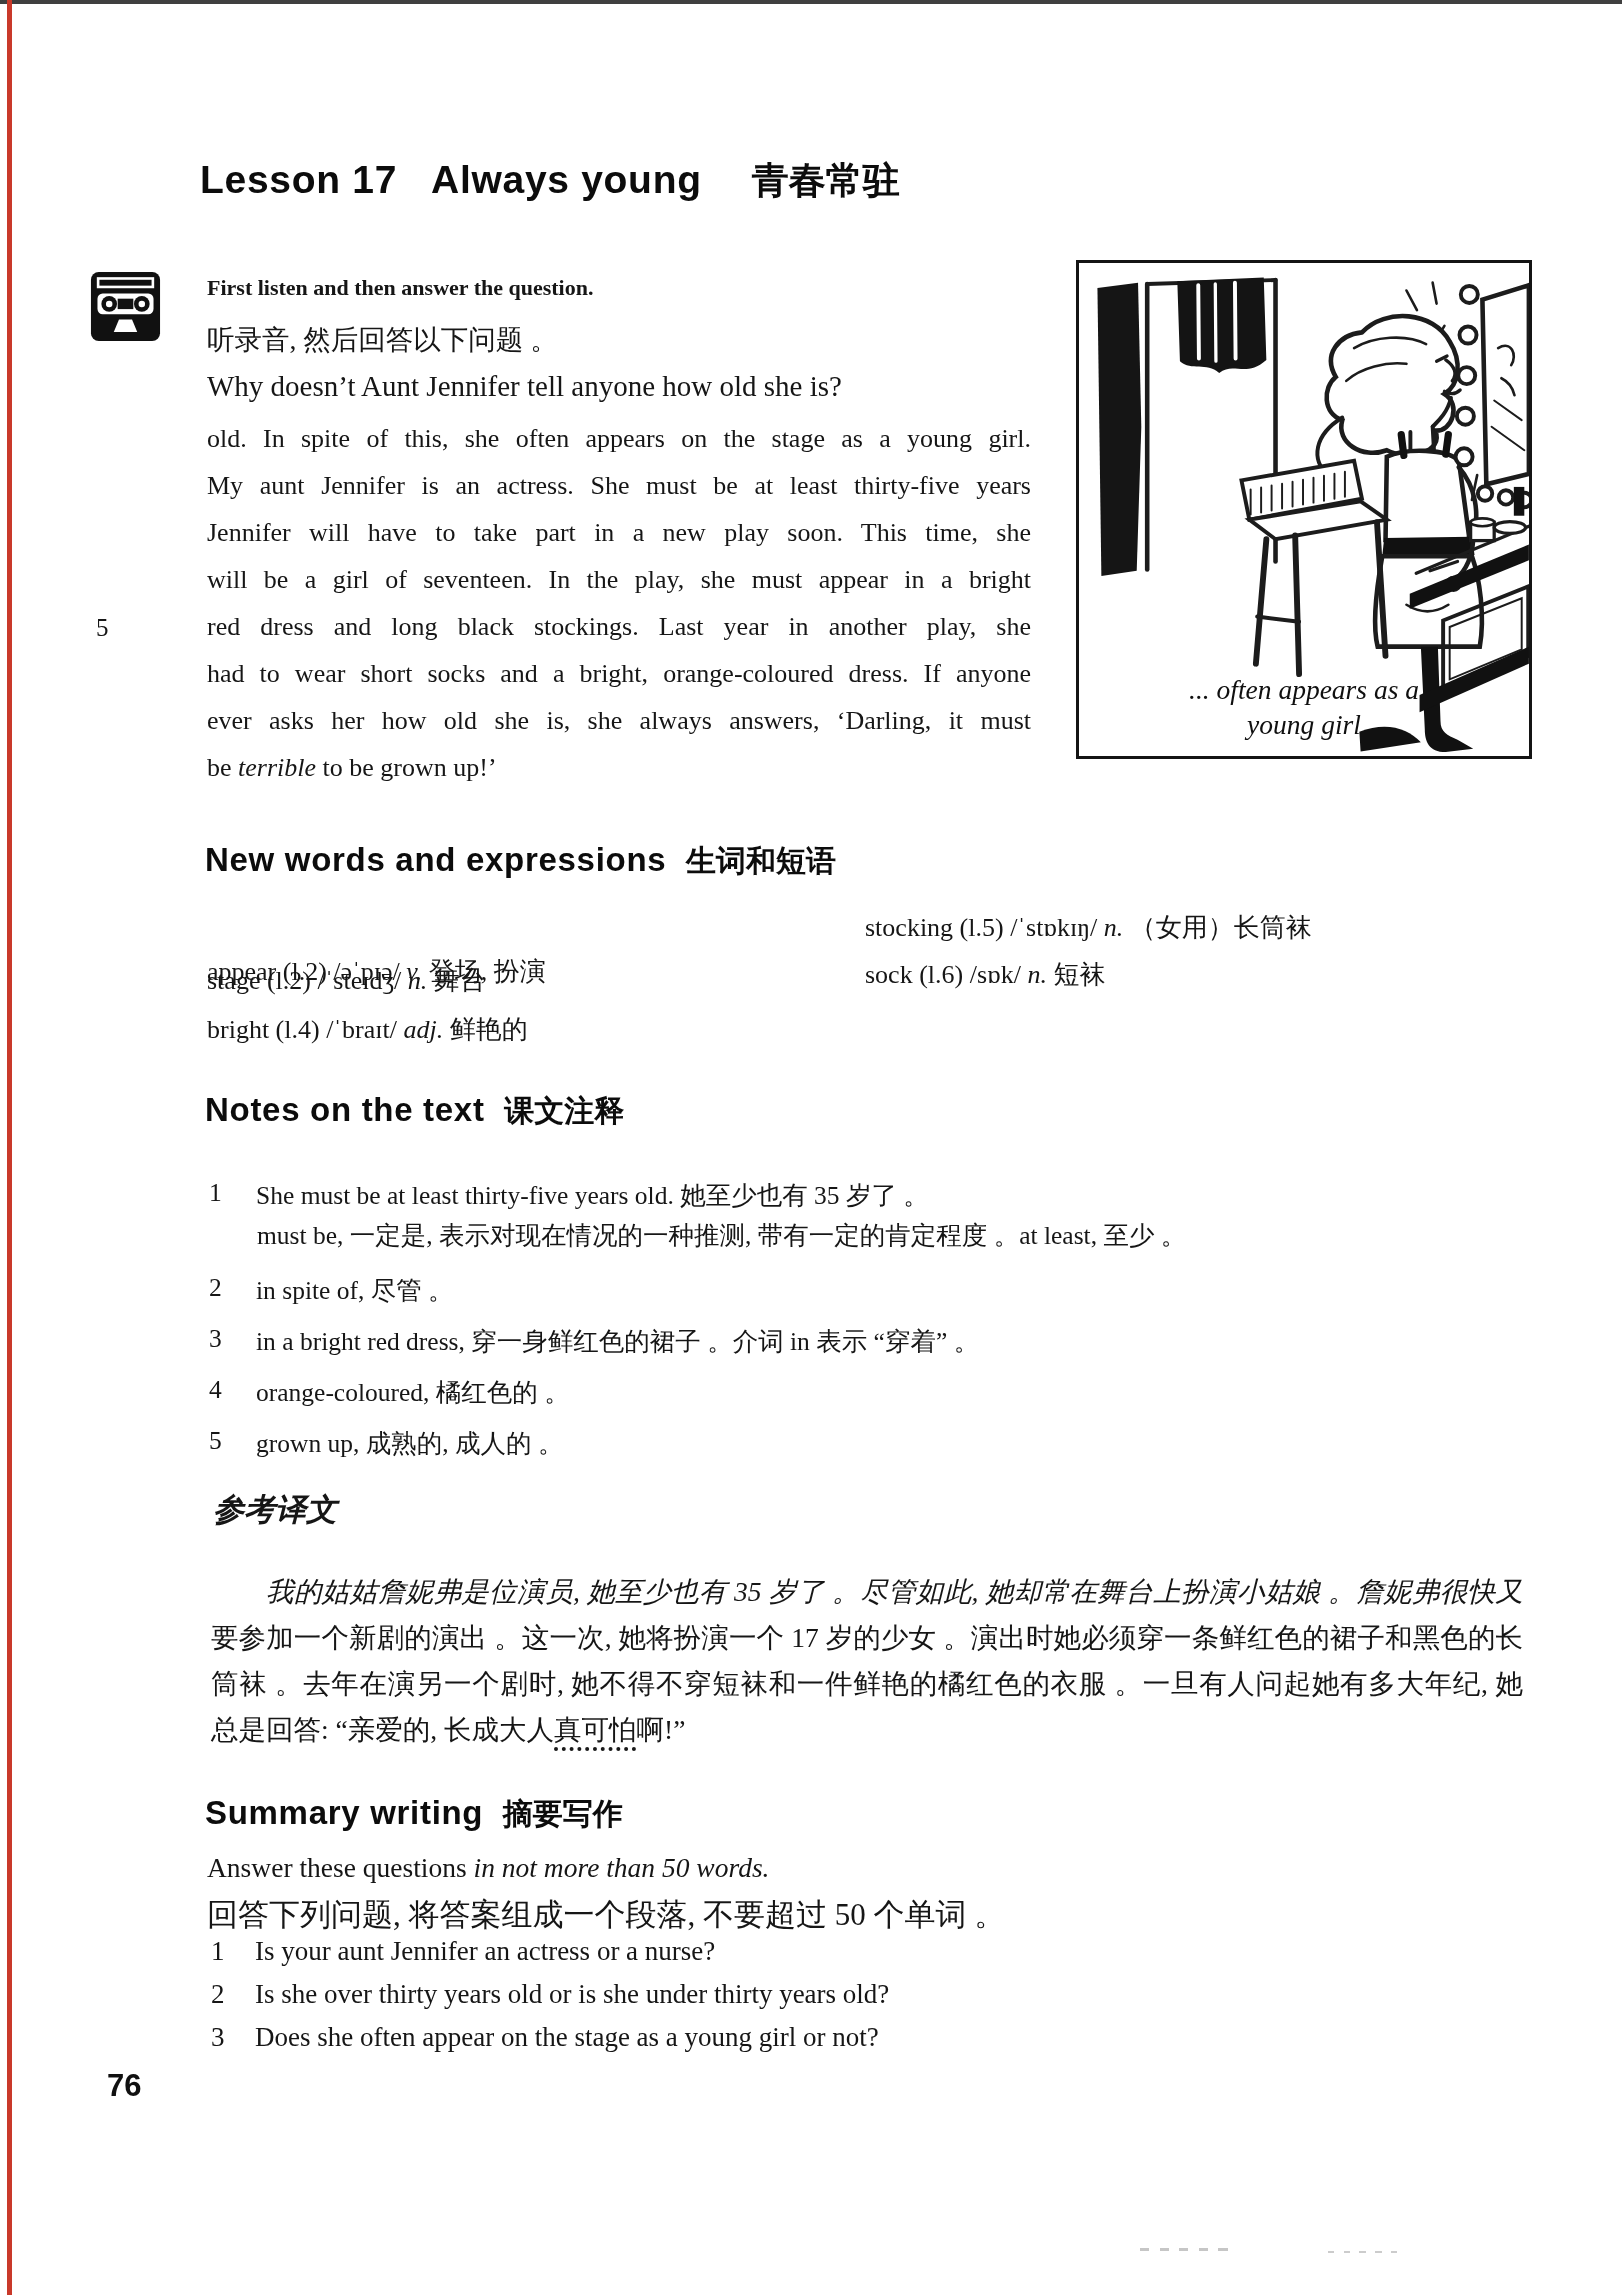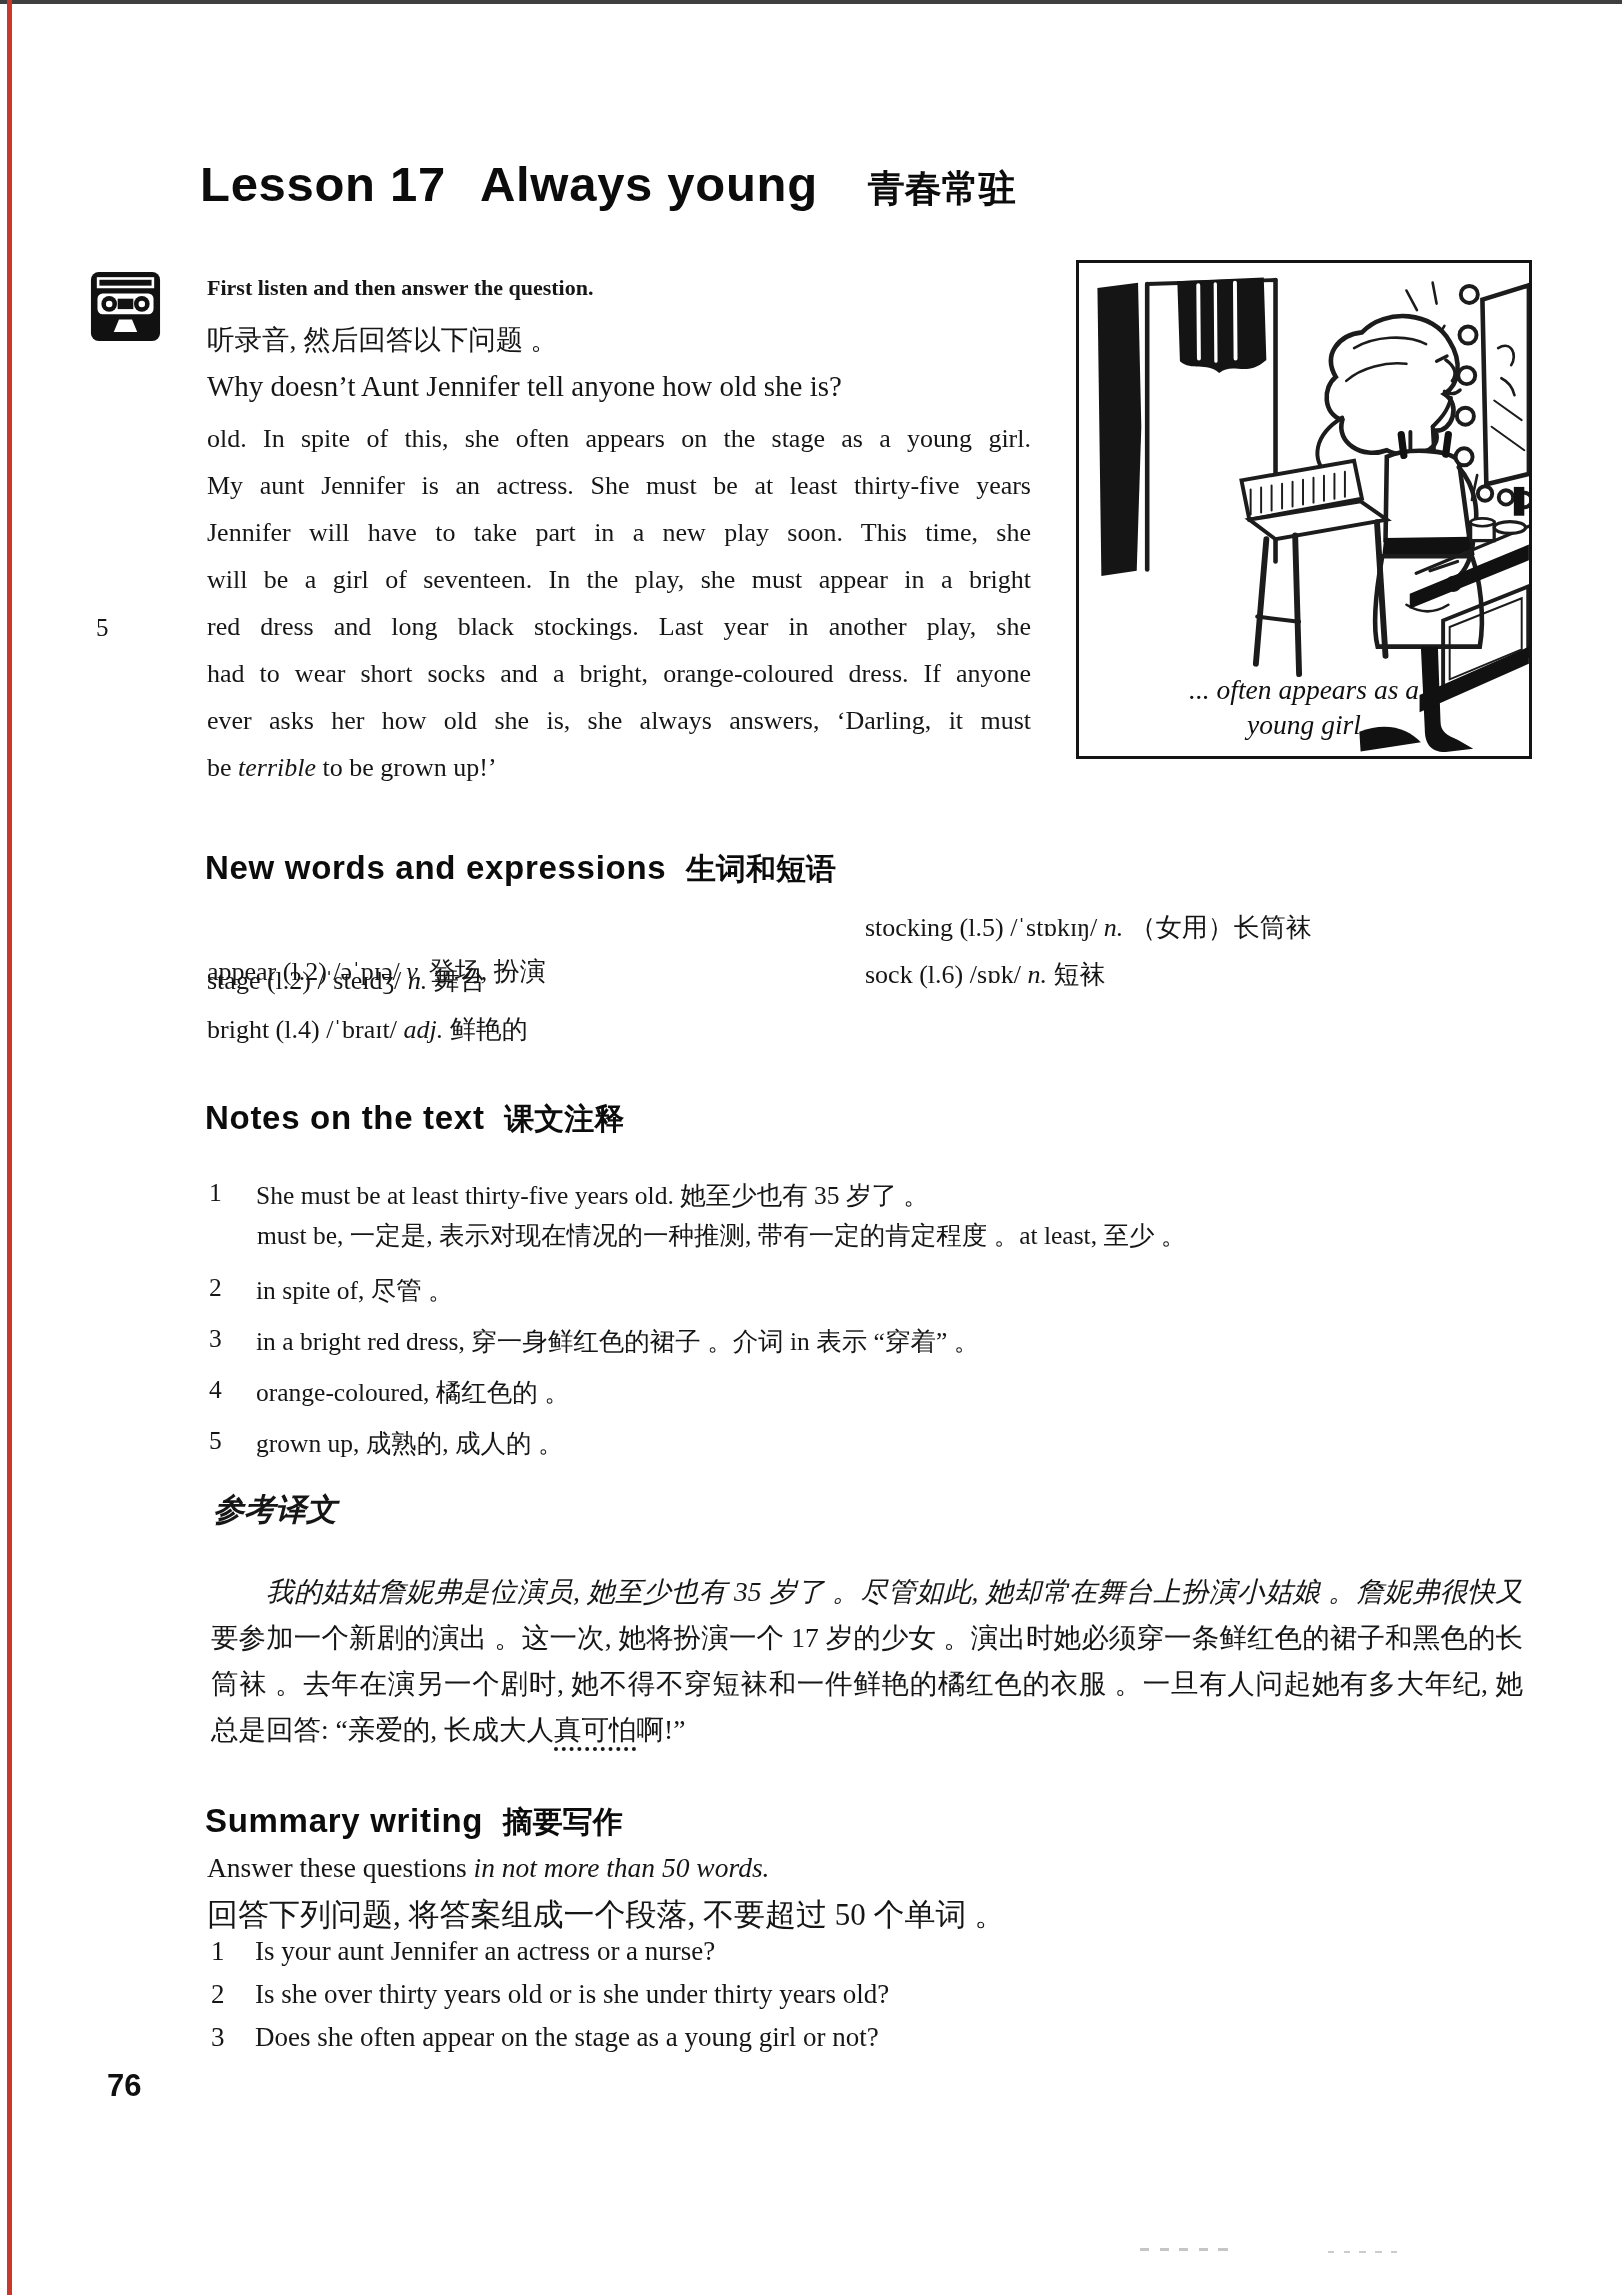--- a/index.html
+++ b/index.html
@@ -9,41 +9,41 @@
     font-family:"Liberation Serif", serif;
   }
   .abs{position:absolute;}
   .sans{font-family:"Liberation Sans", sans-serif;}
   .ital{font-style:italic;}
   
   .top-line{left:0;top:0;width:1622px;height:3.9px;background:#3f3f3f;}
   .left-line{left:6.5px;top:0;width:5.9px;height:2295px;background:#c9392a;}
   
   .title-row{left:200px;top:156px;display:flex;align-items:baseline;white-space:nowrap;}
-  .title-en{font-size:49px;font-weight:bold;letter-spacing:0.7px;color:#0c0c0c;}
+  .title-en{font-size:39px;font-weight:bold;letter-spacing:0.7px;color:#0c0c0c;}
   .title-gap{display:inline-block;width:34px;}
   .title-gap2{display:inline-block;width:50px;}
   .title-zh{font-size:37px;font-weight:bold;color:#0c0c0c;}
   
   .listen-head{left:207px;top:275px;font-size:22px;font-weight:bold;white-space:nowrap;}
   .listen-zh{left:207px;top:322px;font-size:27.5px;white-space:nowrap;}
   .listen-q{left:207px;top:370px;font-size:29px;white-space:nowrap;}
   
   .passage{left:207px;top:415px;width:824px;font-size:26px;}
   .pline{height:47px;line-height:47px;text-align:justify;text-align-last:justify;overflow:hidden;}
   .pline-last{height:47px;line-height:47px;white-space:nowrap;}
   .margin-num{left:96px;top:614px;font-size:25px;}
   
   .illo{left:1076px;top:260px;width:450px;height:493px;border:3.3px solid #141414;background:#fff;}
   .illo svg{position:absolute;left:0;top:0;}
   .illo-caption{position:absolute;left:0;bottom:14.4px;width:100%;text-align:center;
     font-size:27.5px;font-weight:normal;font-style:italic;line-height:35px;color:#101010;}
   
   .h2{display:flex;align-items:baseline;white-space:nowrap;}
-  .h2-en{font-size:33px;font-weight:bold;letter-spacing:0.7px;color:#0c0c0c;font-family:"Liberation Sans",sans-serif;margin-top:8px;}
+  .h2-en{font-size:33px;font-weight:bold;letter-spacing:0.7px;color:#0c0c0c;font-family:"Liberation Sans",sans-serif;}
   .h2-zh{font-size:30px;font-weight:bold;color:#0c0c0c;margin-left:19.6px;}
   .nw-head{left:205px;top:841px;}
   .notes-head{left:205px;top:1091px;}
   .sum-head{left:205px;top:1794px;}
   
   .word-row{font-size:26px;white-space:nowrap;}
   .word-pos{font-style:italic;}
   
   .note-row{font-size:25.5px;white-space:nowrap;}
   .note-num{position:absolute;left:0;top:0;}

